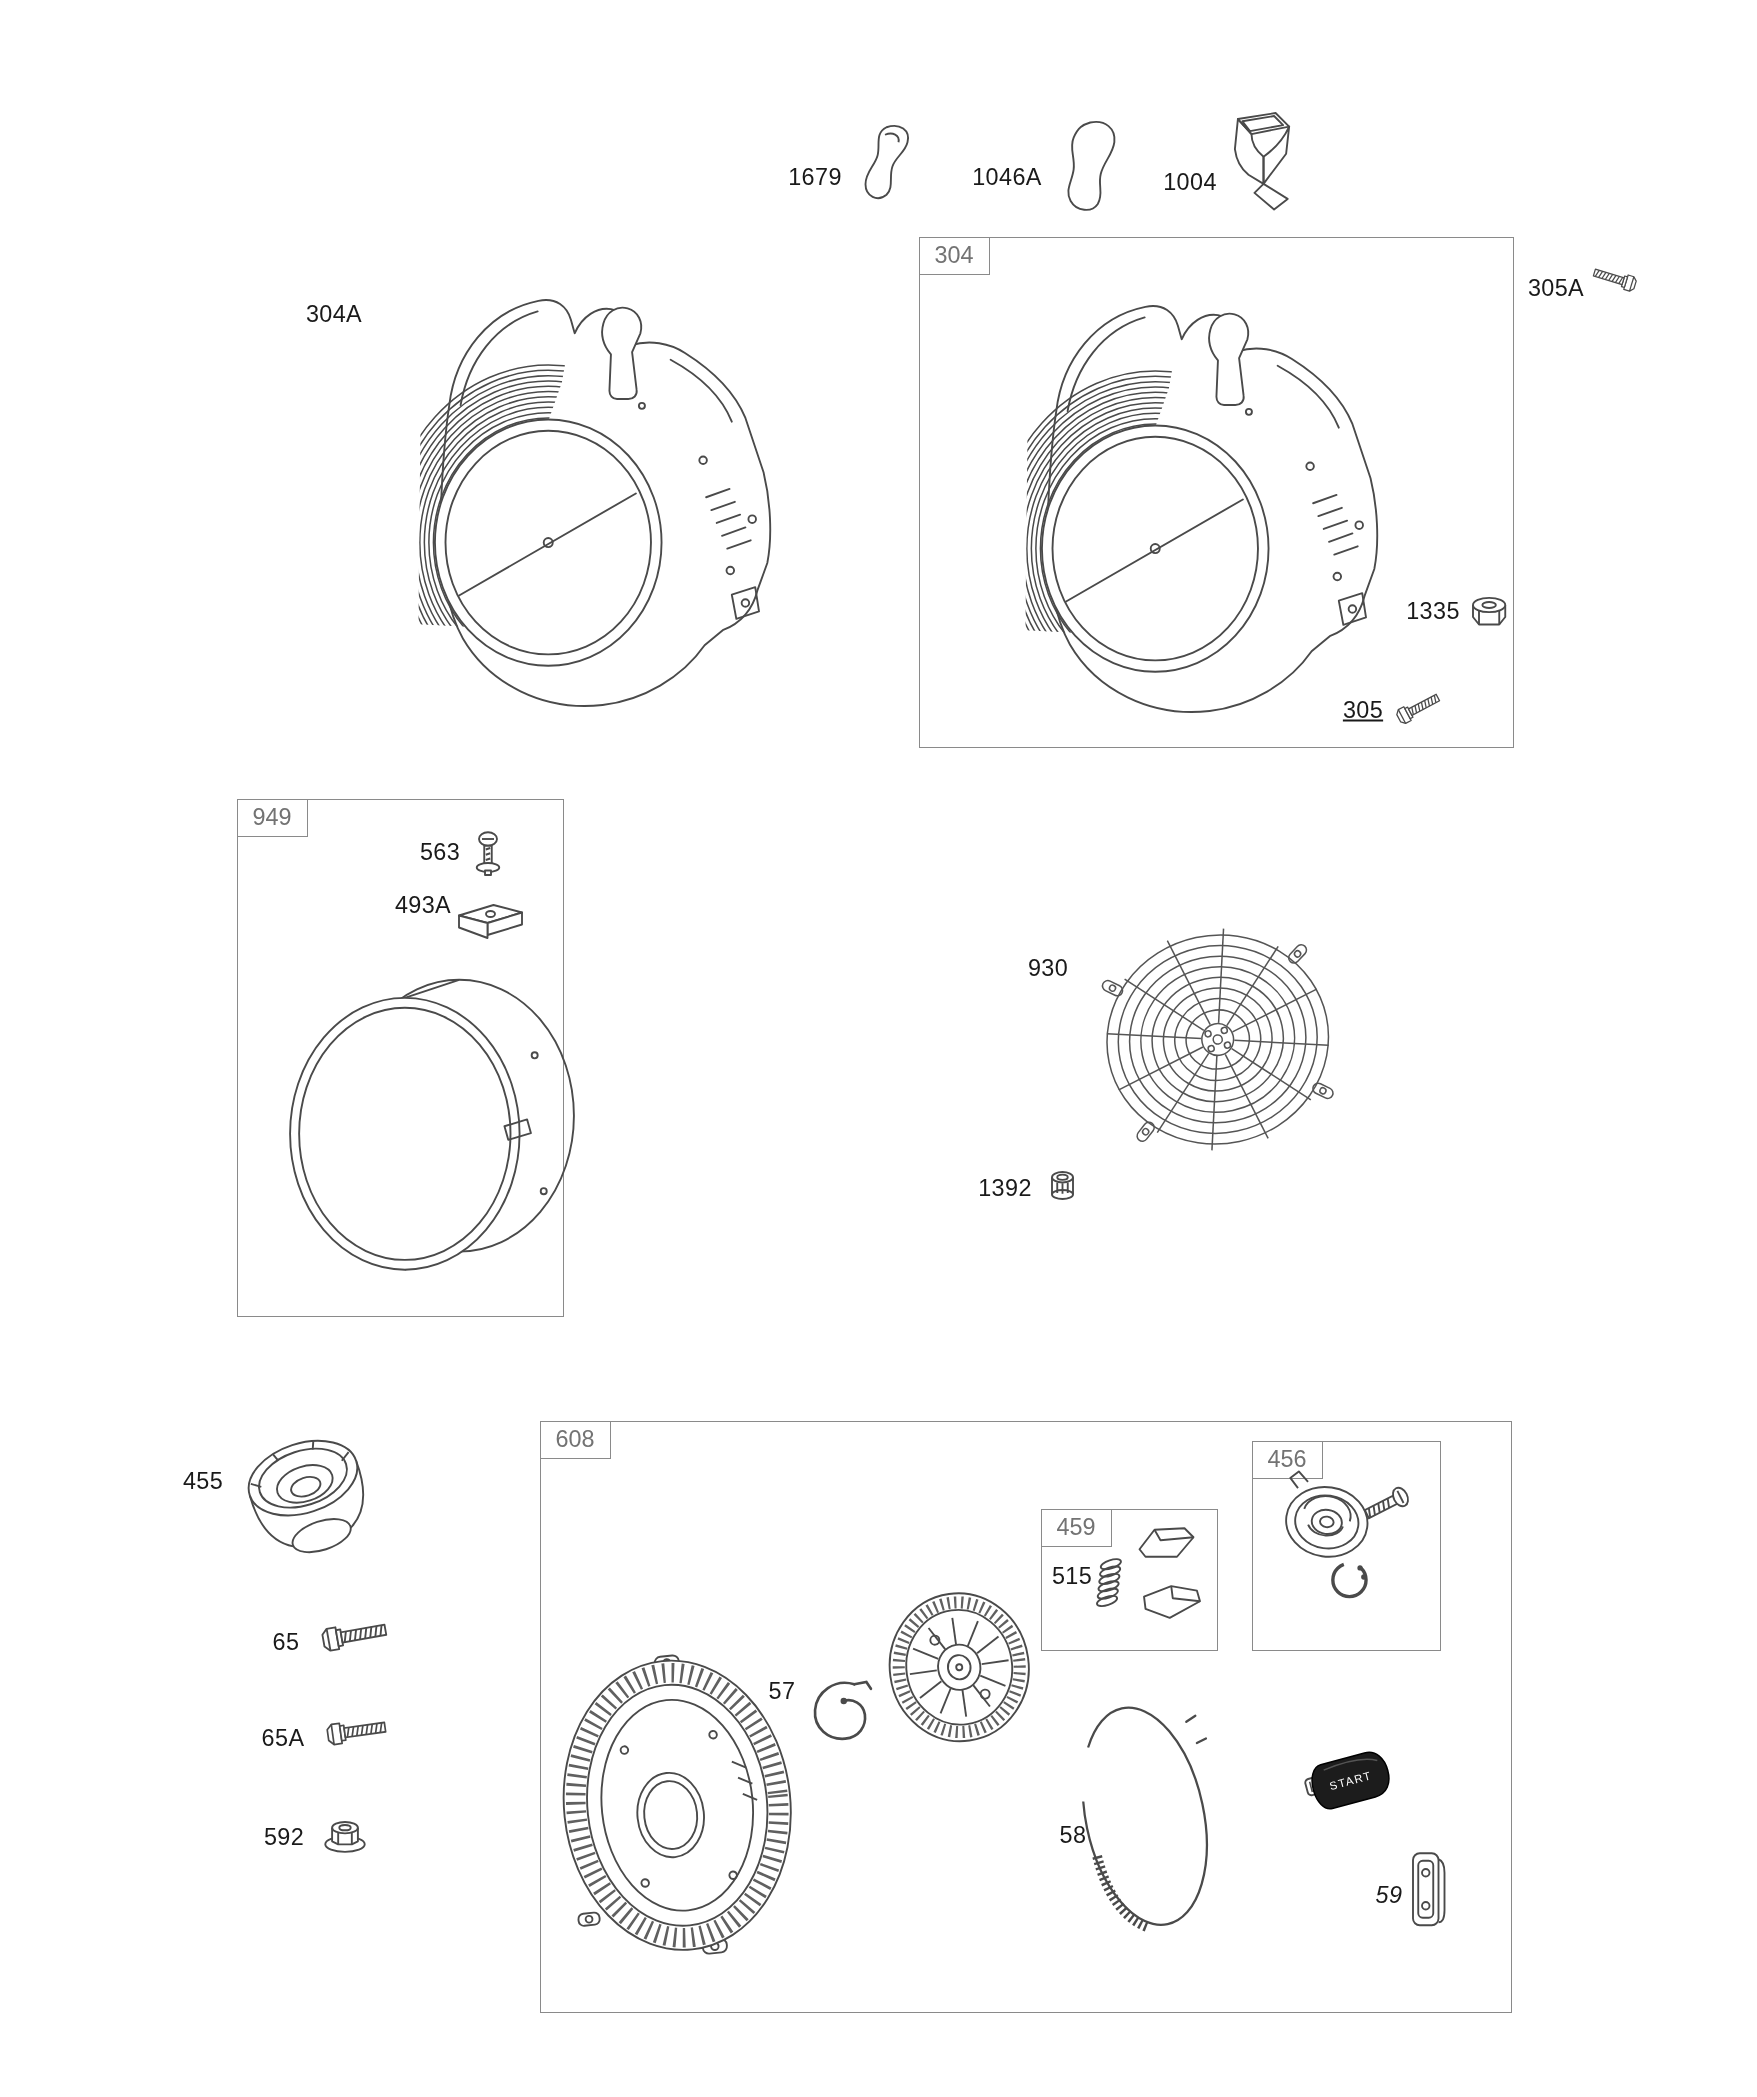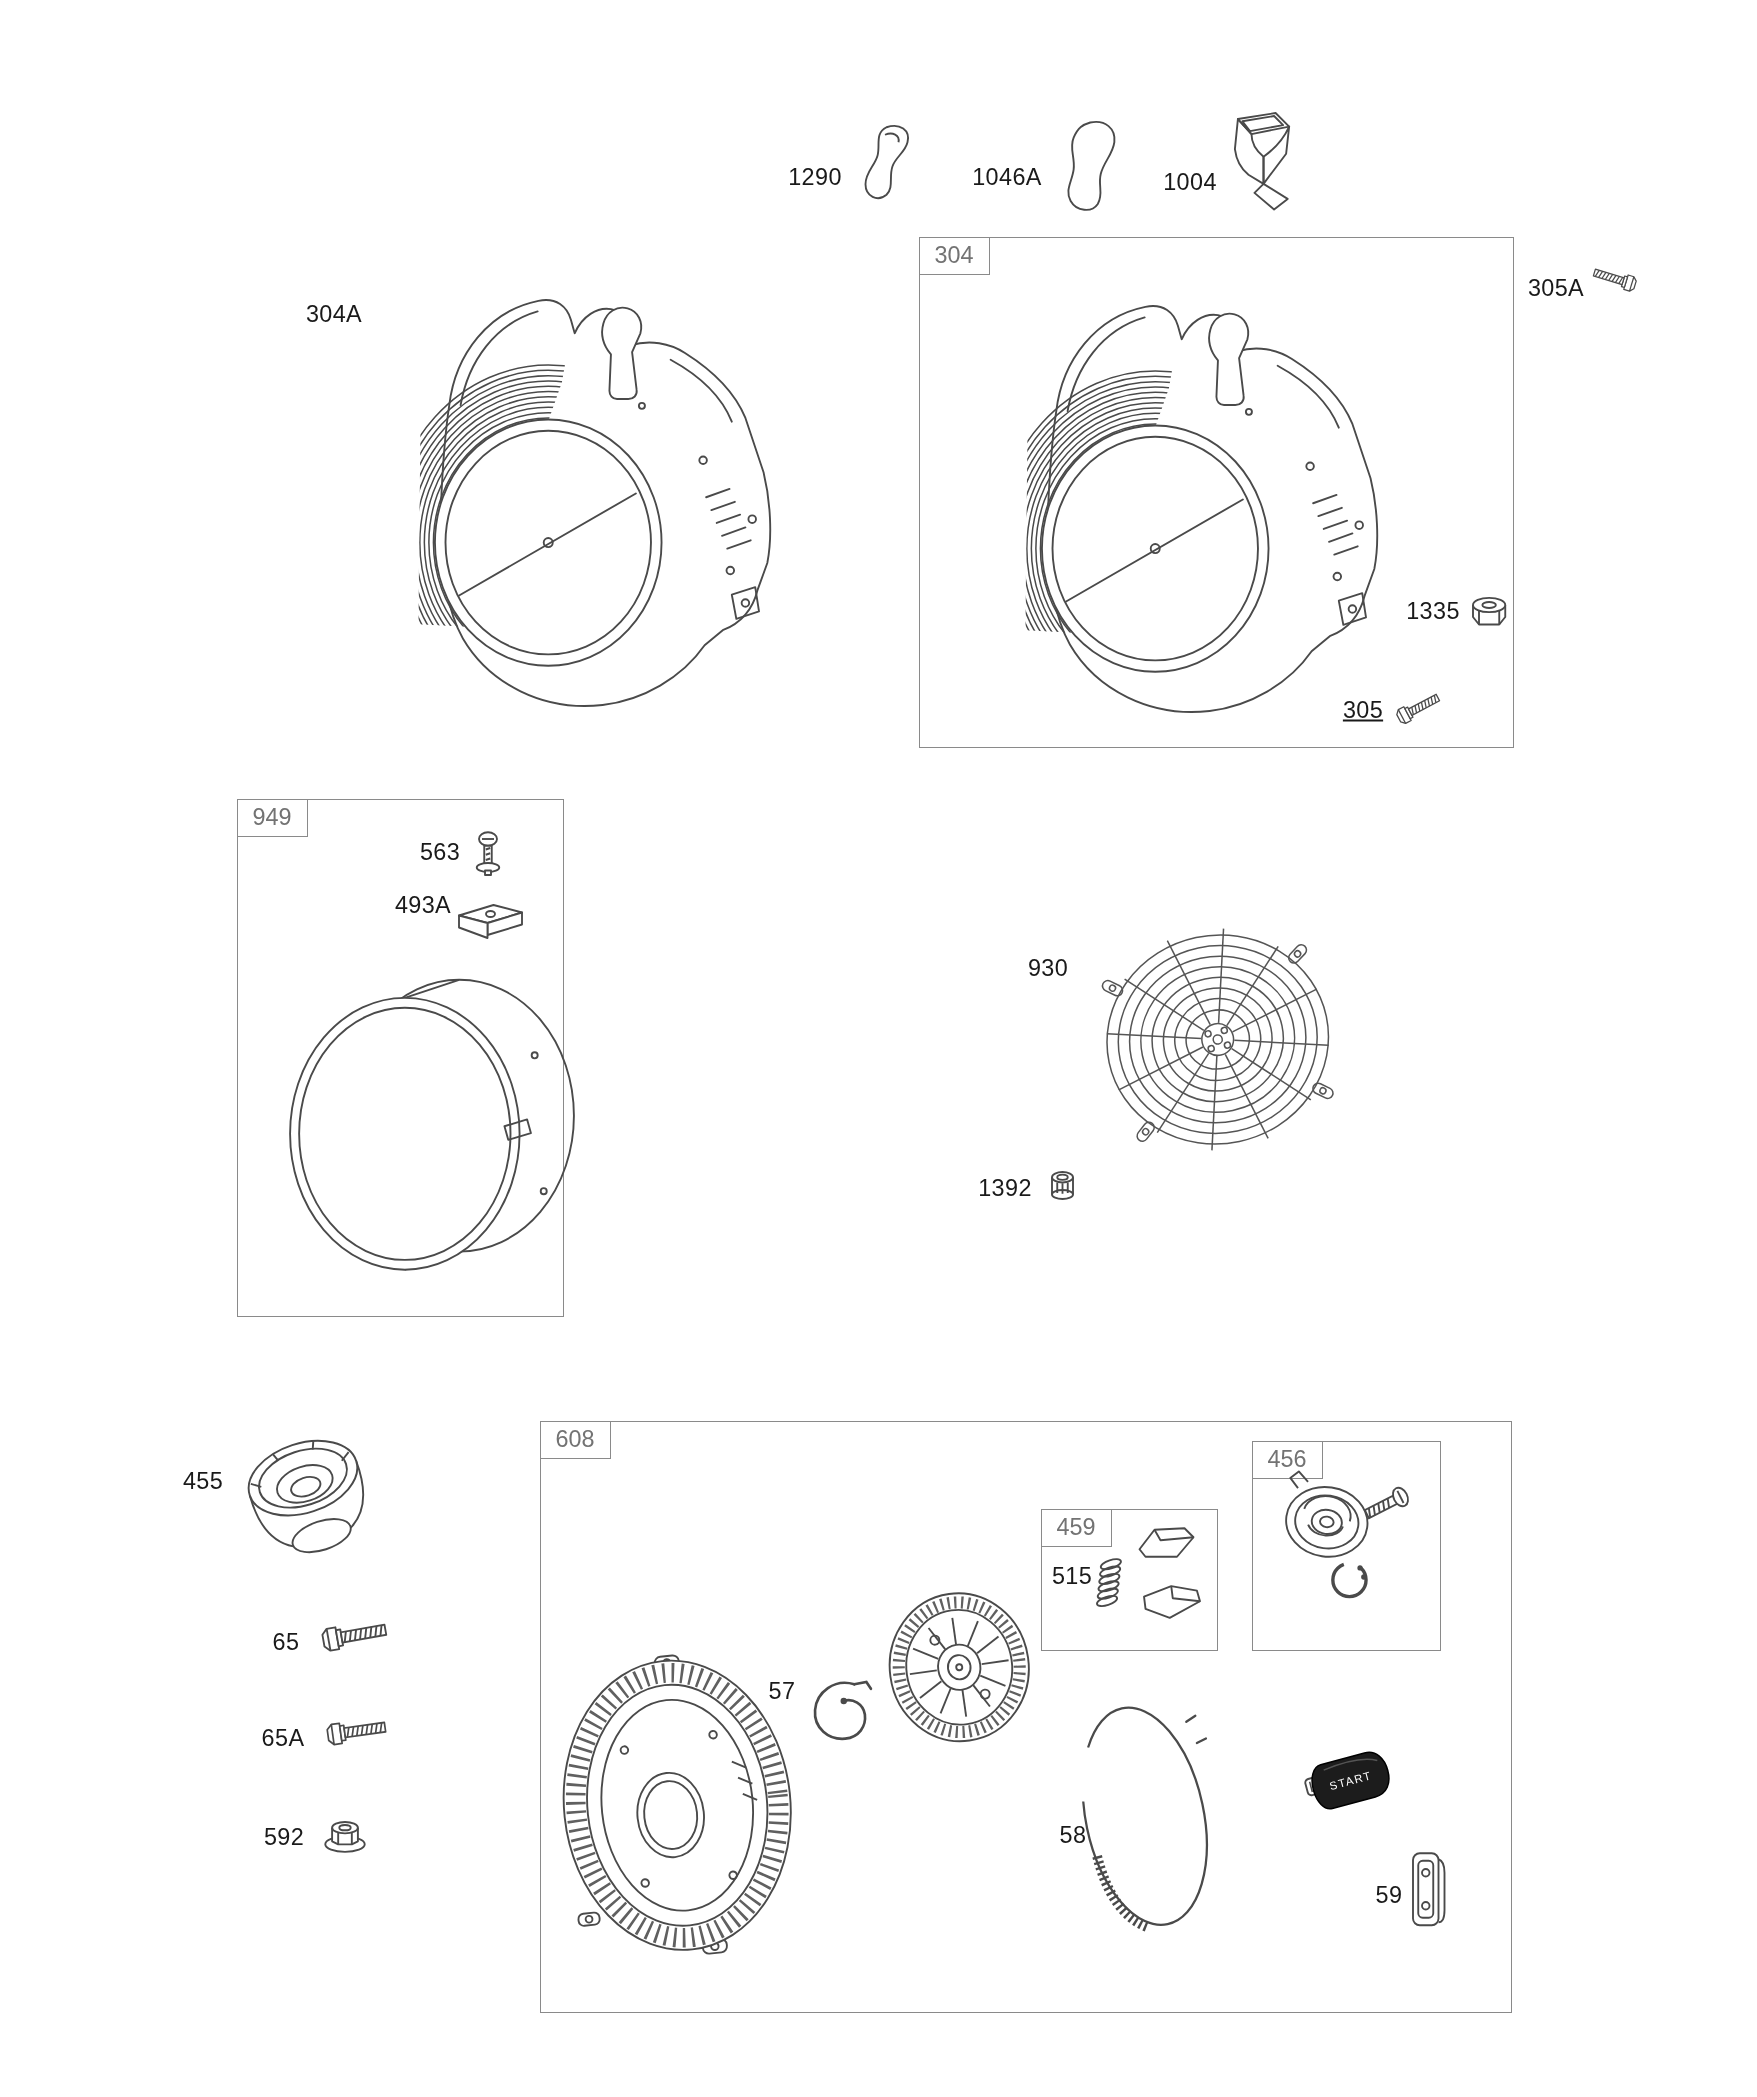--- a/index.html
+++ b/index.html
@@ -92,39 +92,39 @@
   <div class="group" style="left:540px;top:1421px;width:972px;height:592px;">
     <span class="tab">608</span>
   </div>
   <div class="group" style="left:1041px;top:1509px;width:177px;height:142px;">
     <span class="tab">459</span>
   </div>
   <div class="group" style="left:1252px;top:1441px;width:189px;height:210px;">
     <span class="tab">456</span>
   </div>
 
-  <span class="callout" style="left:815px;top:177px;">1290</span>
+  <span class="callout" style="left:815px;top:177px;">1679</span>
   <span class="callout" style="left:1007px;top:177px;">1046A</span>
   <span class="callout" style="left:1190px;top:182px;">1004</span>
   <span class="callout" style="left:334px;top:314px;">304A</span>
   <span class="callout" style="left:1556px;top:288px;">305A</span>
   <span class="callout" style="left:1433px;top:611px;">1335</span>
   <span class="callout" style="left:1363px;top:710px;text-decoration:underline;">305</span>
   <span class="callout" style="left:440px;top:852px;">563</span>
   <span class="callout" style="left:423px;top:905px;">493A</span>
   <span class="callout" style="left:1048px;top:968px;">930</span>
   <span class="callout" style="left:1005px;top:1188px;">1392</span>
   <span class="callout" style="left:203px;top:1481px;">455</span>
   <span class="callout" style="left:286px;top:1642px;">65</span>
   <span class="callout" style="left:283px;top:1738px;">65A</span>
   <span class="callout" style="left:284px;top:1837px;">592</span>
   <span class="callout" style="left:782px;top:1691px;">57</span>
   <span class="callout" style="left:1072px;top:1576px;">515</span>
   <span class="callout" style="left:1073px;top:1835px;">58</span>
-  <span class="callout" style="left:1389px;top:1895px;">59</span>
+  <span class="callout" style="left:1389px;top:1895px;font-style:italic;">59</span>
 
   <div class="part" style="left:861px;top:121px;width:60px;height:83px;">
     <svg viewBox="0 0 80 110" fill="none" stroke="#4a4a4a" stroke-width="2.5" stroke-linejoin="round">
       <path d="M34,8 C52,2 66,12 62,28 C59,41 46,48 42,60 C37,74 44,88 34,98 C22,108 6,100 6,84 C6,68 18,60 22,46 C26,32 18,16 34,8 Z"></path>
       <path d="M32,18 C42,14 52,18 50,28"></path>
     </svg>
   </div>
 
   <div class="part" style="left:1060px;top:118px;width:65px;height:98px;">
     <svg viewBox="0 0 86 130" fill="none" stroke="#4a4a4a" stroke-width="2.5" stroke-linejoin="round">

